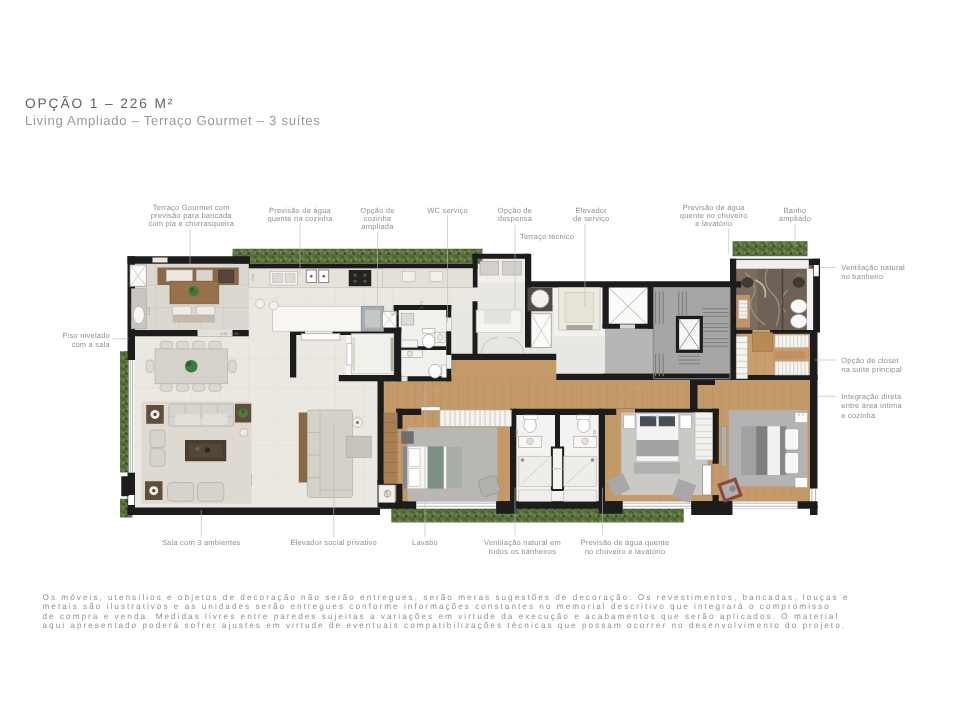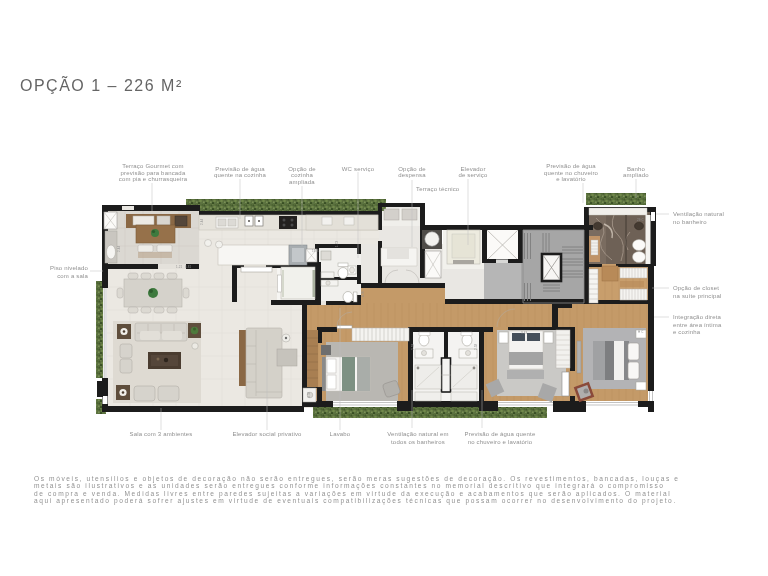--- a/index.html
+++ b/index.html
@@ -1,30 +1,31 @@
 <!DOCTYPE html>
 <html><head>
 <meta charset="utf-8">
 <style>
   html,body{margin:0;padding:0;background:#ffffff;}
   #page{position:relative;width:768px;height:576px;background:#ffffff;overflow:hidden;
         font-family:"Liberation Sans",sans-serif;}
-  #title{position:absolute;left:20px;top:77px;font-size:16px;letter-spacing:1.5px;color:#656565;}
+  #title{position:absolute;left:20px;top:77px;font-size:11px;letter-spacing:1.5px;color:#656565;}
   #subtitle{position:absolute;left:20px;top:91px;font-size:10.5px;letter-spacing:0.55px;color:#9a9a9a;}
   #disclaimer{position:absolute;left:34px;top:475px;font-size:6.6px;line-height:7.45px;
         letter-spacing:1.6px;color:#929292;white-space:nowrap;}
   svg{position:absolute;left:0;top:0;}
   text{font-family:"Liberation Sans",sans-serif;fill:#909090;font-size:6px;letter-spacing:0.18px;}
 </style>
 </head>
 <body>
 <div id="page">
 
 <div id="title">OPÇÃO 1 – 226 M²</div>
 
+<div id="subtitle">Living Ampliado – Terraço Gourmet – 3 suítes</div>
 
 <div id="disclaimer">Os móveis, utensílios e objetos de decoração não serão entregues, serão meras sugestões de decoração. Os revestimentos, bancadas, louças e<br>metais são ilustrativos e as unidades serão entregues conforme informações constantes no memorial descritivo que integrará o compromisso<br>de compra e venda. Medidas livres entre paredes sujeitas a variações em virtude da execução e acabamentos que serão aplicados. O material<br>aqui apresentado poderá sofrer ajustes em virtude de eventuais compatibilizações técnicas que possam ocorrer no desenvolvimento do projeto.</div>
 <svg width="768" height="576" viewBox="0 0 768 576">
 <g id="floors">
 
 <rect x="107" y="210" width="279" height="198" fill="#ebe8e2"></rect>
 
 <g stroke="#e1ded7" stroke-width="0.45">
 <path d="M130 269V406M153 269V406M176 269V406M199 216V406M222 216V406M245 216V406M268 216V406M291 216V406M314 216V264M337 216V264M360 216V264"></path>
 <path d="M199 239H386M107 287H386M107 310H302M107 333H302M107 356H302M107 379H302"></path>

